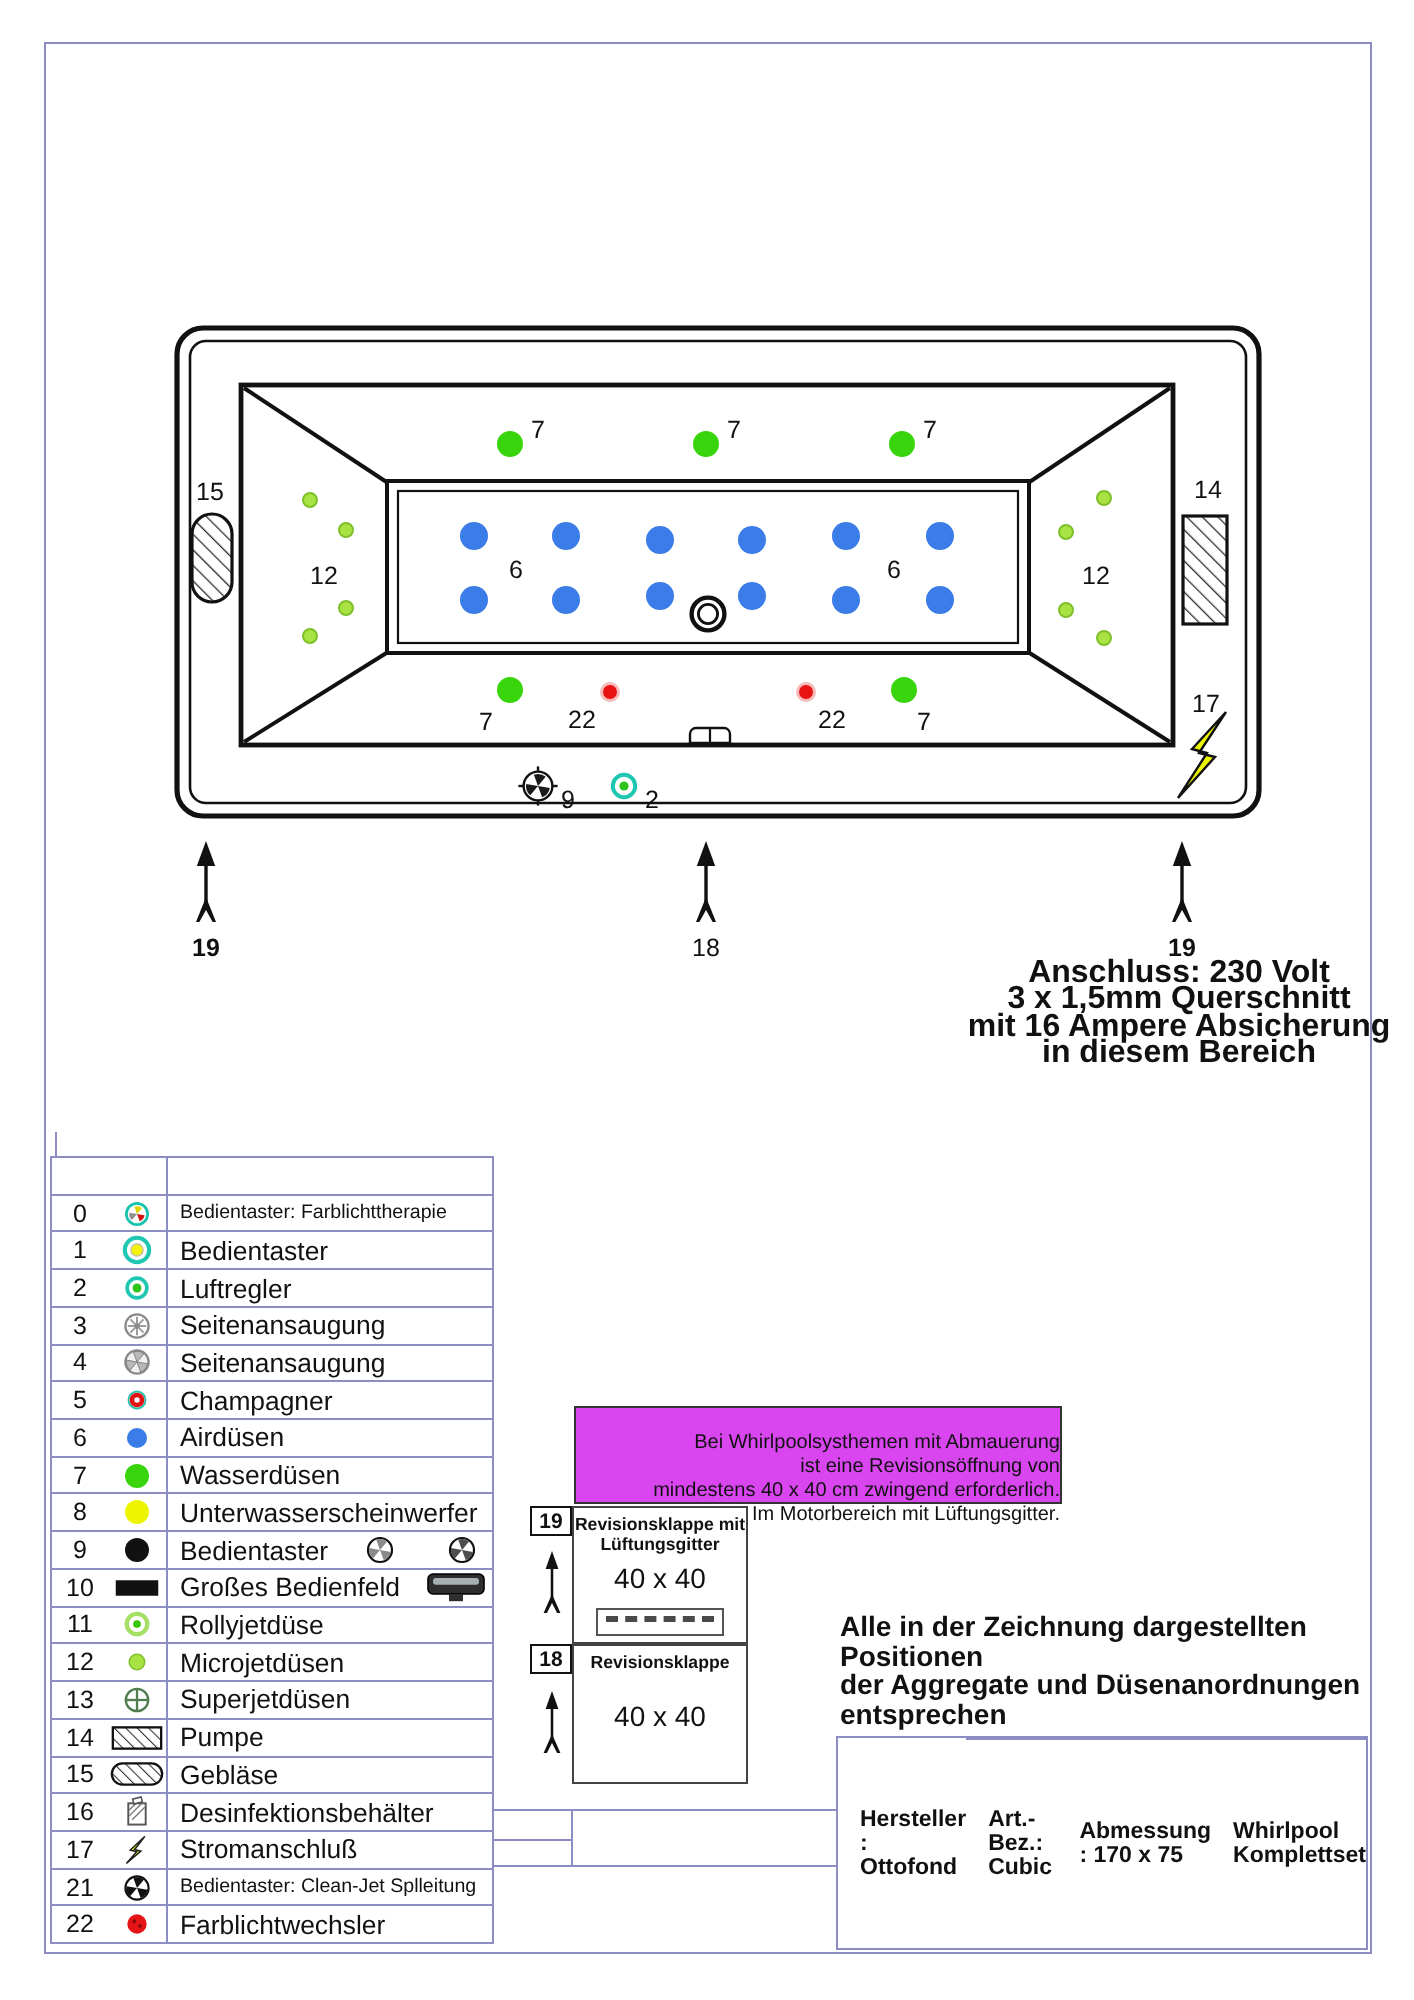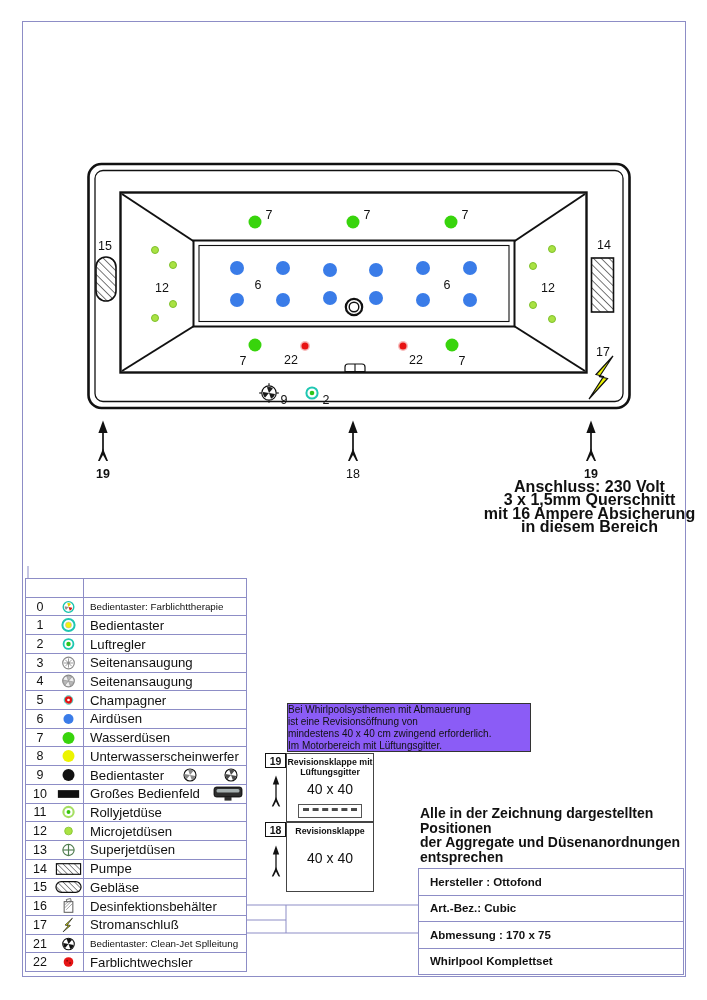--- a/index.html
+++ b/index.html
@@ -16,30 +16,30 @@
   
   .legend{position:absolute;left:25px;top:578px;width:222px;height:394px;border:1.3px solid #8d8dc6;background:#fff;display:flex;flex-direction:column;z-index:5;box-sizing:border-box}
   .lrow{flex:1;display:flex;align-items:center;border-top:1px solid #8d8dc6;min-height:0}
   .lrow:first-child{border-top:none}
   .lnum{width:28px;flex:none;text-align:center;font-size:12.5px}
   .licon{width:29px;flex:none;display:flex;justify-content:center;align-items:center}
   .ltext{flex:1;align-self:stretch;display:flex;align-items:center;border-left:1px solid #8d8dc6;padding-left:6px;font-size:13.2px;white-space:nowrap;overflow:hidden}
   .lrow.small .ltext{font-size:9.8px}
   .lextra{margin-left:11px;display:flex;align-items:center}
   
-  .notebox{position:absolute;left:287px;top:703px;width:244px;height:49px;border:1.1px solid #333;background:#8b5cf6;text-align:left;font-size:10px;line-height:12px;padding-top:0;z-index:5;box-sizing:border-box}
+  .notebox{position:absolute;left:287px;top:703px;width:244px;height:49px;border:1.1px solid #333;background:#d946ef;text-align:right;font-size:10px;line-height:12px;padding-top:12px;z-index:5;box-sizing:border-box}
   .numbox{position:absolute;width:21px;height:15px;border:1.4px solid #111;background:#fff;display:flex;align-items:center;justify-content:center;font-weight:bold;font-size:10.5px;z-index:5;box-sizing:border-box}
   .revbox{position:absolute;width:88px;border:1.2px solid #444;background:#fff;text-align:center;z-index:5;box-sizing:border-box}
   .revtitle{font-weight:bold;font-size:8.8px;line-height:10px;padding-top:3px}
   .revsize{font-size:14px;margin-top:4px}
   .grille{margin:7px auto 0;width:64px;height:14px;border:1px solid #555;box-sizing:border-box;padding-top:2px}
   .grille .bar{height:0;border-top:3px dashed #4a4a4a;width:54px;margin:1px auto 0}
   .posnote{position:absolute;left:420px;top:806px;width:280px;font-weight:bold;font-size:14px;line-height:14.6px;z-index:5}
   .anschluss{position:absolute;left:477px;top:480px;width:225px;text-align:center;font-weight:bold;font-size:16px;line-height:13.4px;z-index:5}
-  .tblock{position:absolute;left:418px;top:868px;width:266px;height:107px;border:1.4px solid #8d8dc6;background:#fff;display:flex;flex-direction:column;z-index:5;box-sizing:border-box}
+  .tblock{position:absolute;left:418px;top:868px;width:266px;height:107px;border:1.4px solid #8d8dc6;background:#fff;display:flex;flex-direction:row;z-index:5;box-sizing:border-box}
   .trow{flex:1;display:flex;align-items:center;padding-left:11px;border-top:1px solid #8d8dc6;font-weight:bold;font-size:11.5px}
   .trow:first-child{border-top:none}
 </style>
 </head>
 <body>
 
 <svg width="0" height="0" style="position:absolute" aria-hidden="true">
   <defs>
     <pattern id="lh" width="4.2" height="4.2" patternUnits="userSpaceOnUse" patternTransform="rotate(-45)">
       <rect width="4.2" height="4.2" fill="#fff"></rect>

